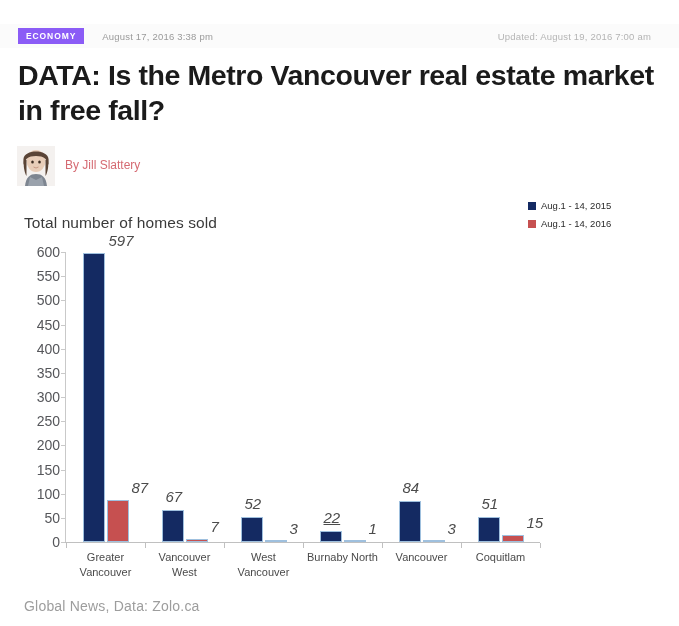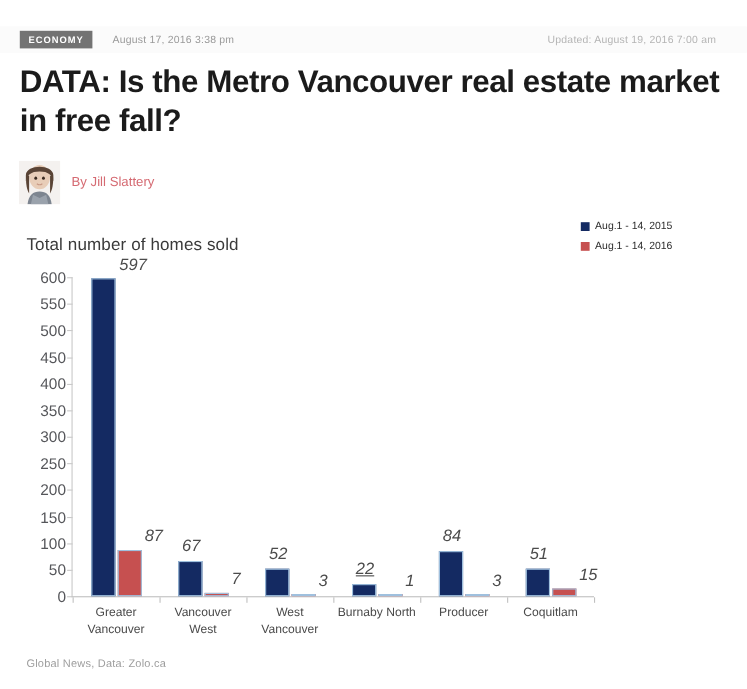--- a/index.html
+++ b/index.html
@@ -22,21 +22,21 @@
     left: 0;
     top: 24px;
     width: 679px;
     height: 24px;
     display: flex;
     align-items: center;
     background: #fbfbfb;
   }
   .category-badge {
     margin-left: 18px;
-    background: #737373;
+    background: #8b5cf6;
     color: #ffffff;
     font-size: 8.5px;
     font-weight: bold;
     letter-spacing: 0.9px;
     padding: 4px 8px 4px 8px;
     line-height: 1;
   }
   .publish-date {
     margin-left: 18px;
     font-size: 9.5px;
@@ -233,21 +233,21 @@
   .legend-label {
     font-size: 9.5px;
     color: #2b2b2b;
     white-space: nowrap;
   }
 
   .source-note {
     position: absolute;
     left: 24px;
     top: 398px;
-    font-size: 10px;
+    font-size: 14px;
     color: #9d9d9d;
     letter-spacing: 0.2px;
   }
 </style>
 </head>
 <body>
 
 <div class="article-meta">
   <span class="category-badge">ECONOMY</span>
   <span class="publish-date">August 17, 2016 3:38 pm</span>
@@ -357,21 +357,21 @@
           <span class="bar-label" style="bottom: 29.65px; left: 20.5px;">51</span>
           <div class="bar s2016" style="left: 40.5px; width: 22px; height: 7.25px; background: rgb(198, 80, 80);"></div>
           <span class="bar-label" style="bottom: 11.25px; left: 65.5px;">15</span>
         </div>
       </div>
     <div class="x-labels" id="x-labels">
         <div class="x-label" style="left: 0px; width: 79px;">Greater Vancouver</div>
         <div class="x-label" style="left: 79px; width: 79px;">Vancouver West</div>
         <div class="x-label" style="left: 158px; width: 79px;">West Vancouver</div>
         <div class="x-label" style="left: 237px; width: 79px;">Burnaby North</div>
-        <div class="x-label" style="left: 316px; width: 79px;">Producer</div>
+        <div class="x-label" style="left: 316px; width: 79px;">Vancouver</div>
         <div class="x-label" style="left: 395px; width: 79px;">Coquitlam</div>
       </div>
   </div>
 
   <div class="source-note">Global News, Data: Zolo.ca</div>
 </div>
 
 <div class="legend" id="legend">
     <div class="legend-item">
       <span class="legend-swatch" style="background: rgb(20, 42, 98);"></span>

